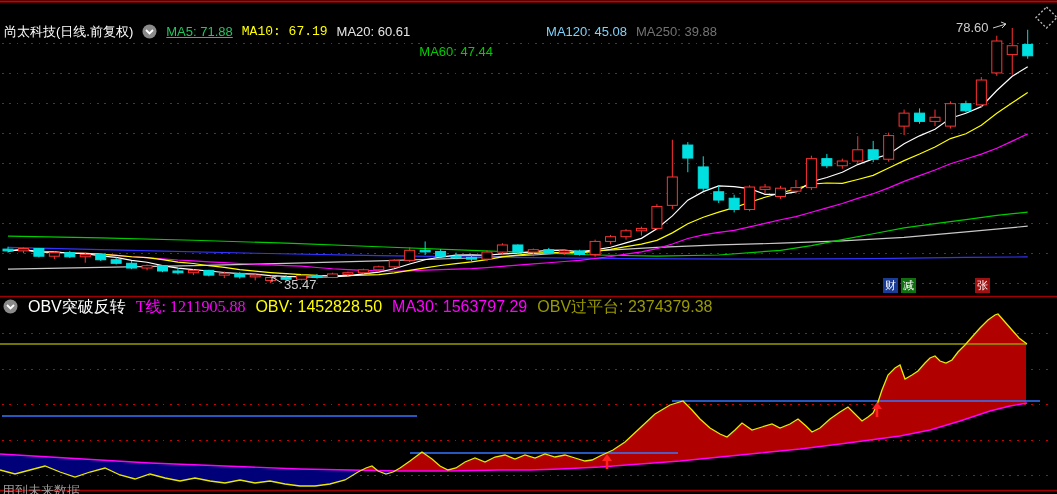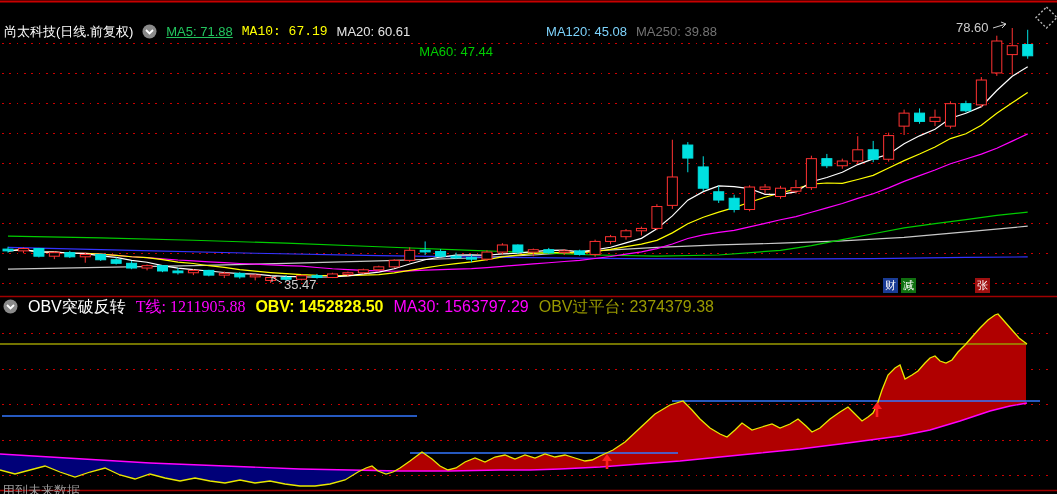--- a/index.html
+++ b/index.html
@@ -224,19 +224,19 @@
   <span class="badge" style="left: 901px; top: 278px; background: rgb(16, 112, 16);">减</span>
   <span class="badge" style="left: 975px; top: 278px; background: rgb(160, 16, 16);">张</span>
 
   <div class="hdr" id="obv-header">
     <svg class="icn" viewBox="0 0 15 15">
       <circle cx="7.5" cy="7.5" r="7" fill="#8a8a8a"></circle>
       <polyline points="4,6 7.5,9.5 11,6" fill="none" stroke="#ffffff" stroke-width="1.8"></polyline>
     </svg>
     <span class="t">OBV突破反转</span>
     <span style="color: rgb(255, 0, 255); font-family: Liberation Serif, serif;">T线: 1211905.88</span>
-    <span style="color: rgb(255, 255, 0); font-weight: bold;">OBV: 1452828.50</span>
+    <span style="color: rgb(255, 255, 0);">OBV: 1452828.50</span>
     <span style="color: rgb(255, 0, 255);">MA30: 1563797.29</span>
     <span style="color: rgb(154, 154, 0);">OBV过平台: 2374379.38</span>
   </div>
 
   <div id="footer-note">用到未来数据</div>
 </div>
 
 </body></html>

